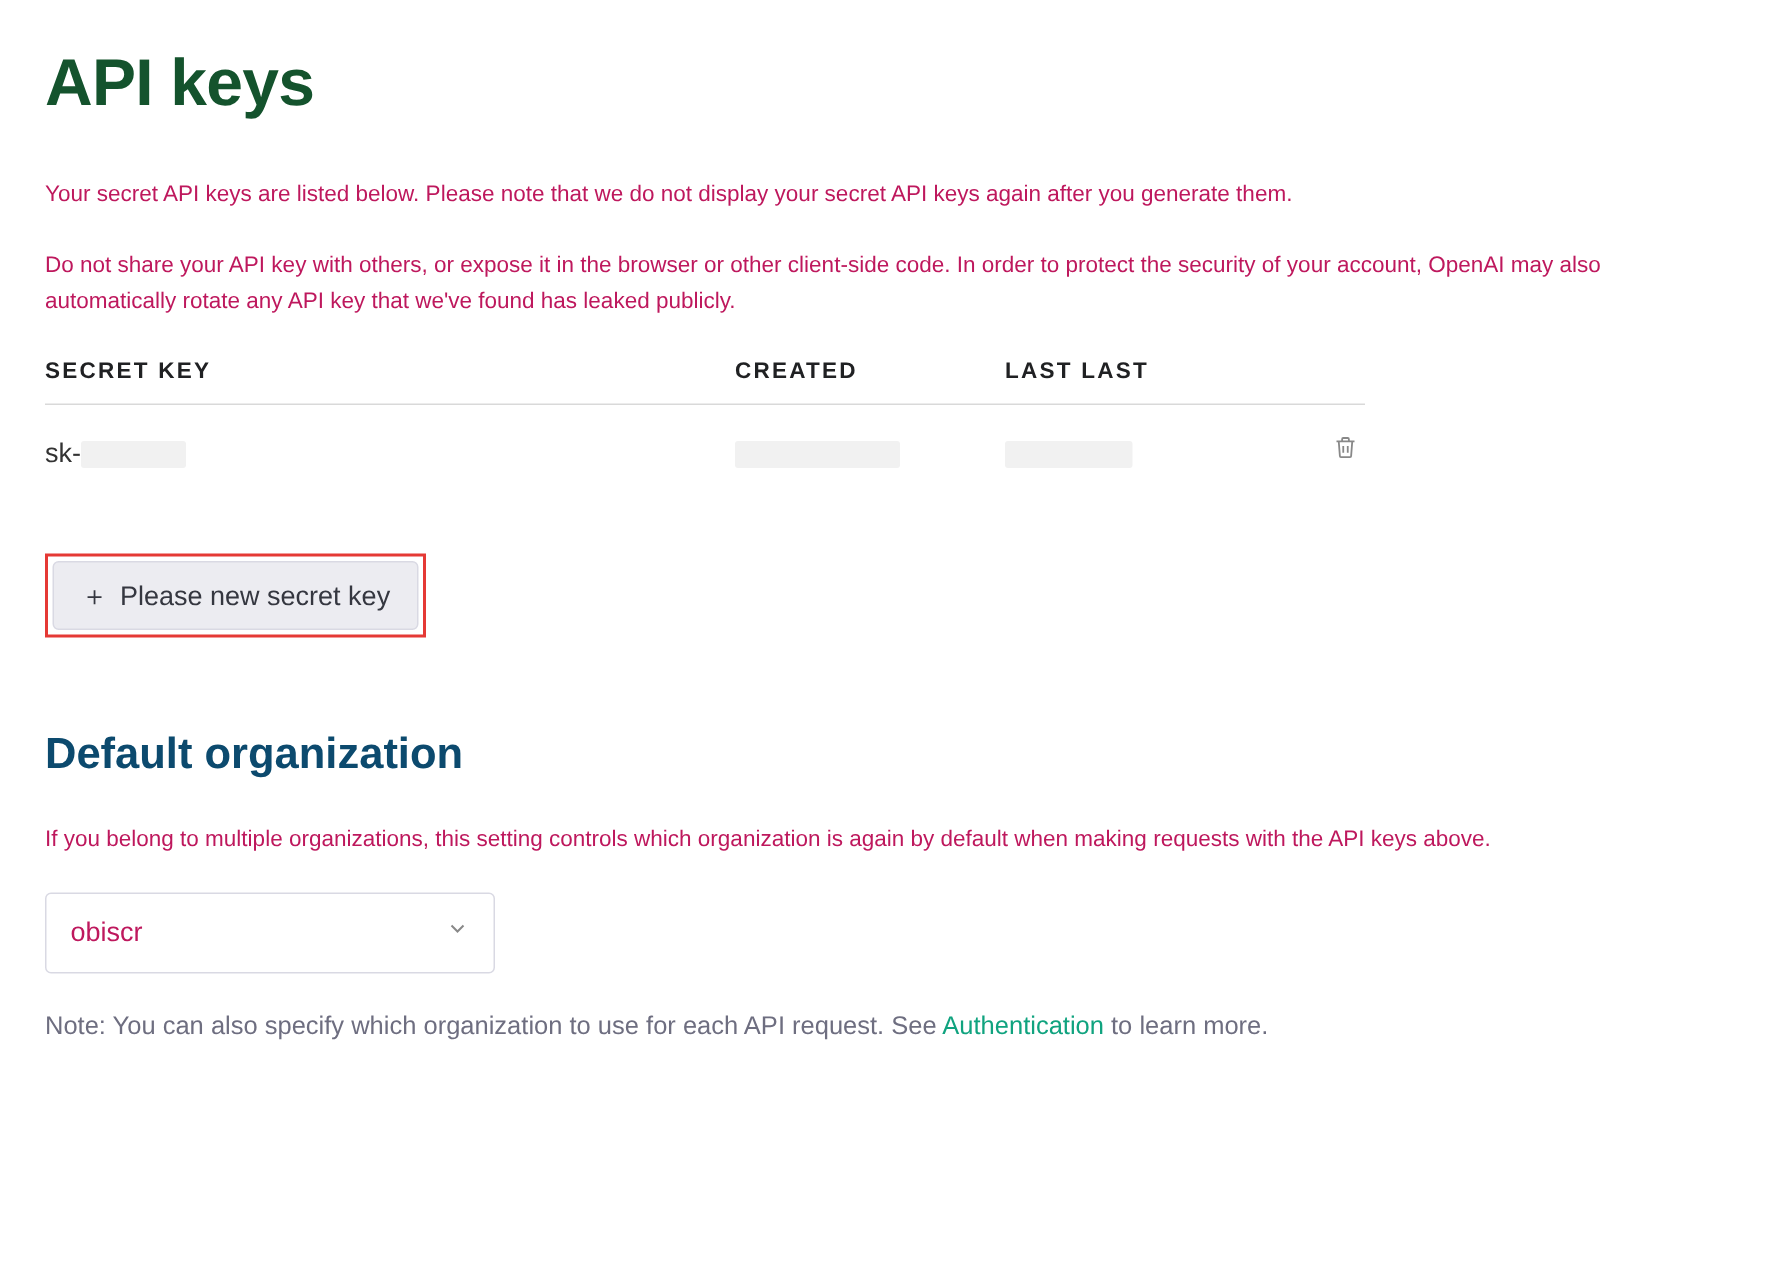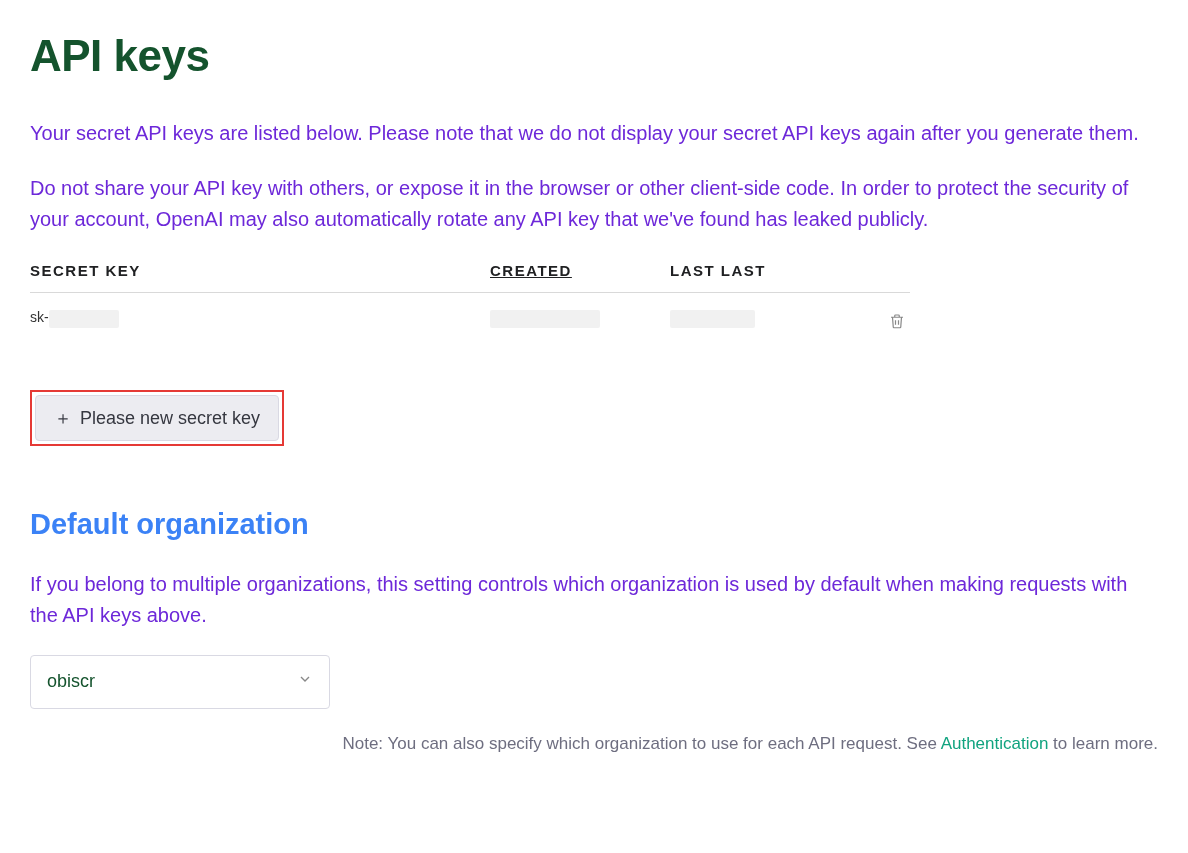--- a/index.html
+++ b/index.html
@@ -13,47 +13,47 @@
       width: 1188px;
     }
     h1.page-title {
       font-size: 44px;
       font-weight: 700;
       letter-spacing: -0.5px;
       margin-bottom: 28px;
       color: #14532d;
     }
     p.desc {
-      font-size: 20px;
-      color: #6d28d9;
+      font-size: 15px;
+      color: #be185d;
       margin-bottom: 24px;
       max-width: 1120px;
     }
     .keys-table {
       width: 880px;
       margin-top: 24px;
     }
     .keys-header {
       display: flex;
       font-size: 15px;
       font-weight: 600;
       letter-spacing: 1.5px;
       color: #202123;
       border-bottom: 1px solid #d9d9d9;
       padding-bottom: 10px;
     }
     .col-key { flex: 0 0 460px; }
-    .col-created { flex: 0 0 180px; text-decoration: underline; }
+    .col-created { flex: 0 0 180px; }
     .col-used { flex: 0 0 180px; }
     .col-actions { flex: 0 0 60px; text-align: right; }
     .keys-row {
       display: flex;
-      align-items: flex-start;
+      align-items: flex-end;
       padding: 14px 0 28px 0;
-      font-size: 14px;
+      font-size: 18px;
       color: #333;
     }
     .redacted {
       display: inline-block;
       height: 18px;
       background: #f1f1f1;
       border-radius: 2px;
       vertical-align: middle;
     }
     .redacted.small { width: 70px; }
@@ -84,42 +84,41 @@
       font-size: 18px;
       color: #353740;
       cursor: pointer;
     }
     .plus { font-size: 18px; font-weight: 400; color:#353740; }
     h2.section-title {
       font-size: 29px;
       font-weight: 700;
       margin-top: 56px;
       margin-bottom: 22px;
-      color: #3b82f6;
+      color: #0c4a6e;
     }
     .org-select {
       margin-top: 18px;
       width: 300px;
       border: 1px solid #d9d9e3;
       border-radius: 4px;
       padding: 12px 16px;
       display: flex;
       align-items: center;
       justify-content: space-between;
       font-size: 18px;
-      color: #14532d;
+      color: #be185d;
       cursor: pointer;
       background: #fff;
     }
     .chevron svg { width: 16px; height: 16px; stroke: #888; }
     .note {
       margin-top: 22px;
       font-size: 17px;
       color: #6e6e80;
-      text-align: right;
     }
     .note a {
       color: #10a37f;
       text-decoration: none;
     }
     .key-prefix { font-family: inherit; }
   </style>
 </head>
 <body>
 
@@ -160,21 +159,21 @@
 </div>
 
 <div class="create-btn-wrap">
   <button class="create-btn">
     <span class="plus">＋</span>
     <span>Please new secret key</span>
   </button>
 </div>
 
 <h2 class="section-title">Default organization</h2>
-<p class="desc">If you belong to multiple organizations, this setting controls which organization is used by default when making requests with the API keys above.</p>
+<p class="desc">If you belong to multiple organizations, this setting controls which organization is again by default when making requests with the API keys above.</p>
 
 <div class="org-select">
   <span>obiscr</span>
   <span class="chevron">
     <svg viewBox="0 0 24 24" fill="none" stroke="currentColor" stroke-width="2">
         <polyline points="6 9 12 15 18 9"></polyline>
       </svg>
   </span>
 </div>
 

